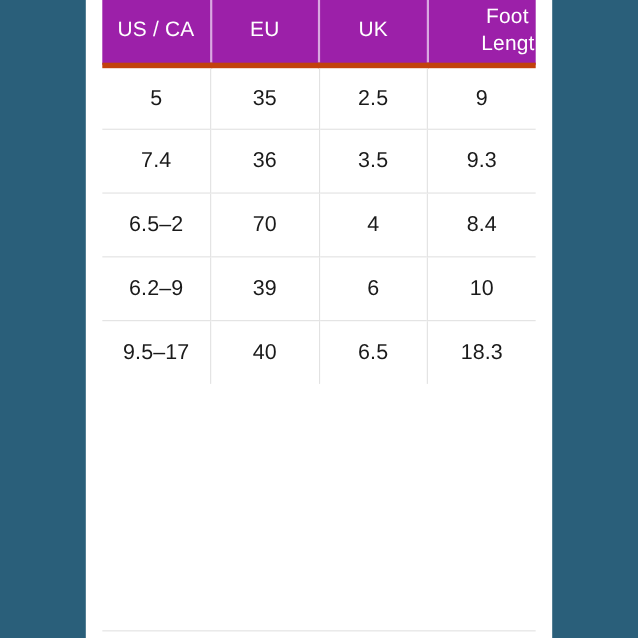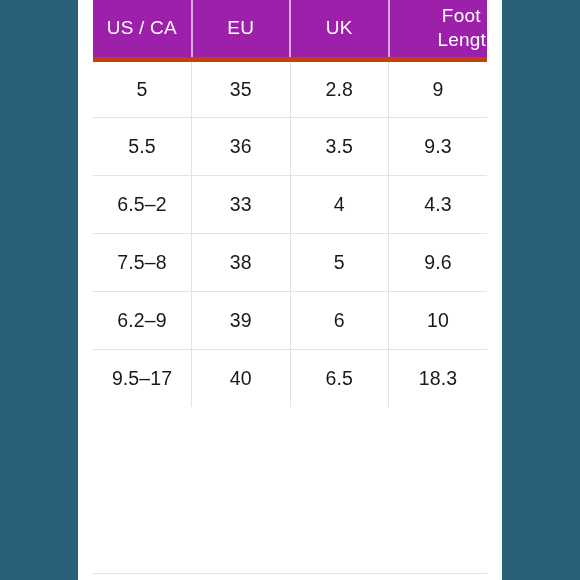--- a/index.html
+++ b/index.html
@@ -132,40 +132,34 @@
               <span class="hdr-line">Foot</span>
               <span class="hdr-line">Length</span>
             </th>
           </tr>
         </thead>
 
         <tbody>
           <tr>
             <td>5</td>
             <td>35</td>
-            <td>2.8</td>
+            <td>2.5</td>
             <td>9</td>
           </tr>
           <tr>
-            <td>5.5</td>
+            <td>7.4</td>
             <td>36</td>
             <td>3.5</td>
             <td>9.3</td>
           </tr>
           <tr>
             <td>6.5–2</td>
-            <td>33</td>
+            <td>70</td>
             <td>4</td>
-            <td>4.3</td>
-          </tr>
-          <tr>
-            <td>7.5–8</td>
-            <td>38</td>
-            <td>5</td>
-            <td>9.6</td>
+            <td>8.4</td>
           </tr>
           <tr>
             <td>6.2–9</td>
             <td>39</td>
             <td>6</td>
             <td>10</td>
           </tr>
           <tr>
             <td>9.5–17</td>
             <td>40</td>

